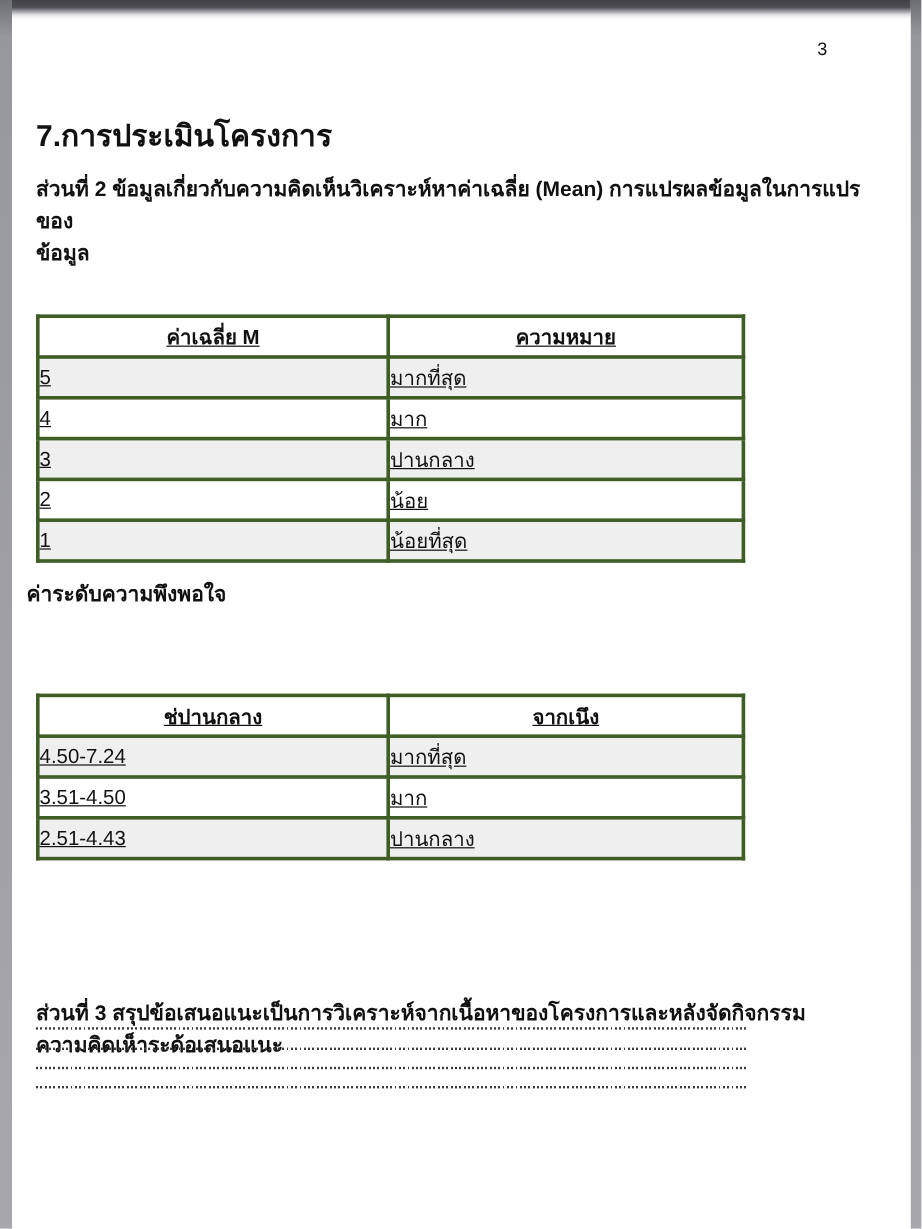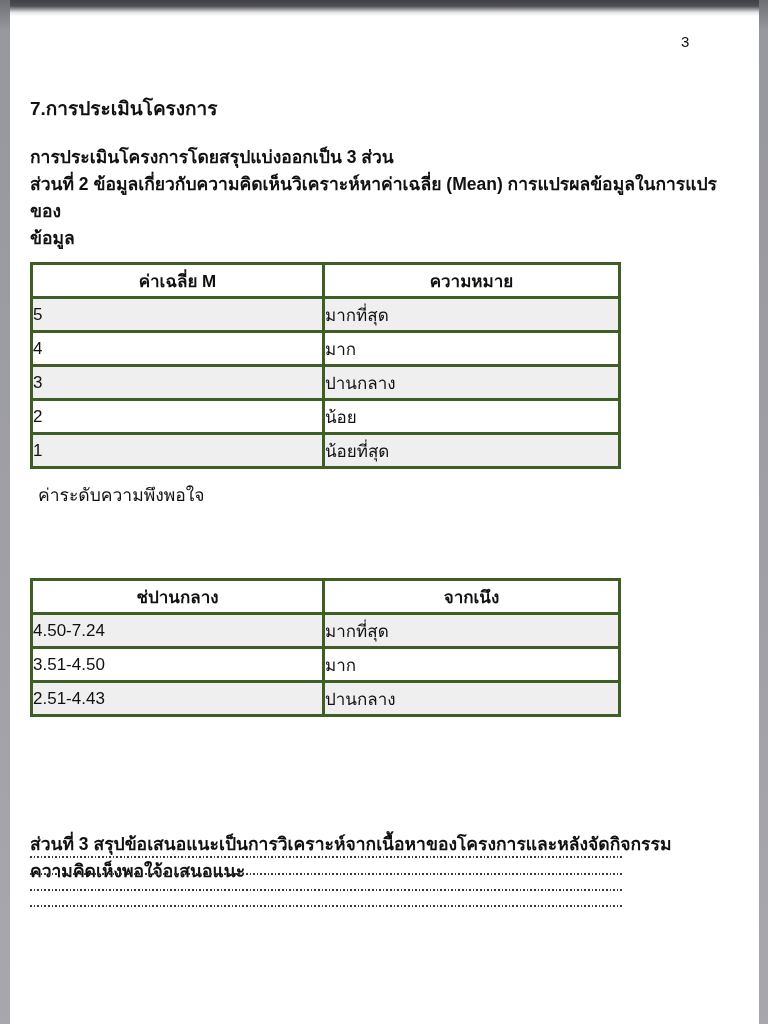--- a/index.html
+++ b/index.html
@@ -35,47 +35,48 @@
   .page {
     position: absolute; left: 10px; right: 9px; top: 0; height: 1024px;
     background: transparent;
   }
   .page-number {
     position: absolute; left: 671px; top: 33px;
     font-size: 15px; font-weight: 400;
   }
   .heading {
     position: absolute; left: 20px; top: 93px;
-    font-size: 19px; font-weight: 700;
+    font-size: 25px; font-weight: 700;
   }
   .intro {
     position: absolute; left: 20px; top: 144px; width: 712px;
     font-size: 17.5px; font-weight: 700; line-height: 27px;
   }
   .satisfaction-label {
-    position: absolute; left: 28px; top: 481px;
-    font-size: 17.5px; font-weight: 400;
+    position: absolute; left: 12px; top: 481px;
+    font-size: 17.5px; font-weight: 700;
   }
   .section3 {
     position: absolute; left: 20px; top: 791px; width: 712px;
     font-size: 17.5px; font-weight: 700; line-height: 27px; margin-top: 40px;
   }
 
   
   table.scale {
     position: absolute; left: 20px; width: 588px;
     border-collapse: collapse; table-layout: fixed;
   }
   table.scale.t1 { top: 262px; }
   table.scale.t2 { top: 578px; }
   table.scale th, table.scale td {
     border: 3px solid var(--table-border);
     height: 34px;
     vertical-align: middle;
     background: #ffffff;
+    text-decoration: underline;
   }
   table.scale th { font-size: 17px; font-weight: 700; }
   table.scale td { font-size: 17px; font-weight: 400; }
   table.scale tbody tr:nth-child(odd) td { background: var(--row-alt-bg); }
 
   
   .dotline {
     position: absolute; left: 20px; width: 592px; height: 3px;
     background-image: repeating-linear-gradient(90deg, #3a3a3a 0px, #3a3a3a 1.6px, transparent 1.6px, transparent 3.6px);
     background-position: 0 bottom; background-repeat: repeat-x; background-size: 100% 2px;
@@ -93,21 +94,20 @@
   <div class="edge-left"></div>
   <div class="edge-right"></div>
 
   <div class="page">
 
     <div class="page-number">3</div>
 
     <div class="heading">7.การประเมินโครงการ</div>
 
     <div class="intro">
-      <div>การประเมินโครงการโดยสรุปแบ่งออกเป็น 3 ส่วน</div>
       <div>ส่วนที่ 2 ข้อมูลเกี่ยวกับความคิดเห็นวิเคราะห์หาค่าเฉลี่ย (Mean) การแปรผลข้อมูลในการแปรของ</div>
       <div>ข้อมูล</div>
     </div>
 
     <table class="scale t1">
       <colgroup>
           <col style="width:292px">
           <col style="width:296px">
         </colgroup>
       <thead>
@@ -164,21 +164,21 @@
         </tr>
         <tr>
           <td>2.51-4.43</td>
           <td>ปานกลาง</td>
         </tr>
       </tbody>
     </table>
 
     <div class="section3">
       <div>ส่วนที่ 3 สรุปข้อเสนอแนะเป็นการวิเคราะห์จากเนื้อหาของโครงการและหลังจัดกิจกรรม</div>
-      <div>ความคิดเห็งพอใจ้อเสนอแนะ</div>
+      <div>ความคิดเห็าระด้อเสนอแนะ</div>
     </div>
 
     <div class="dotline d1"></div>
     <div class="dotline d2"></div>
     <div class="dotline d3"></div>
     <div class="dotline d4"></div>
 
   </div>
 </div>
 

